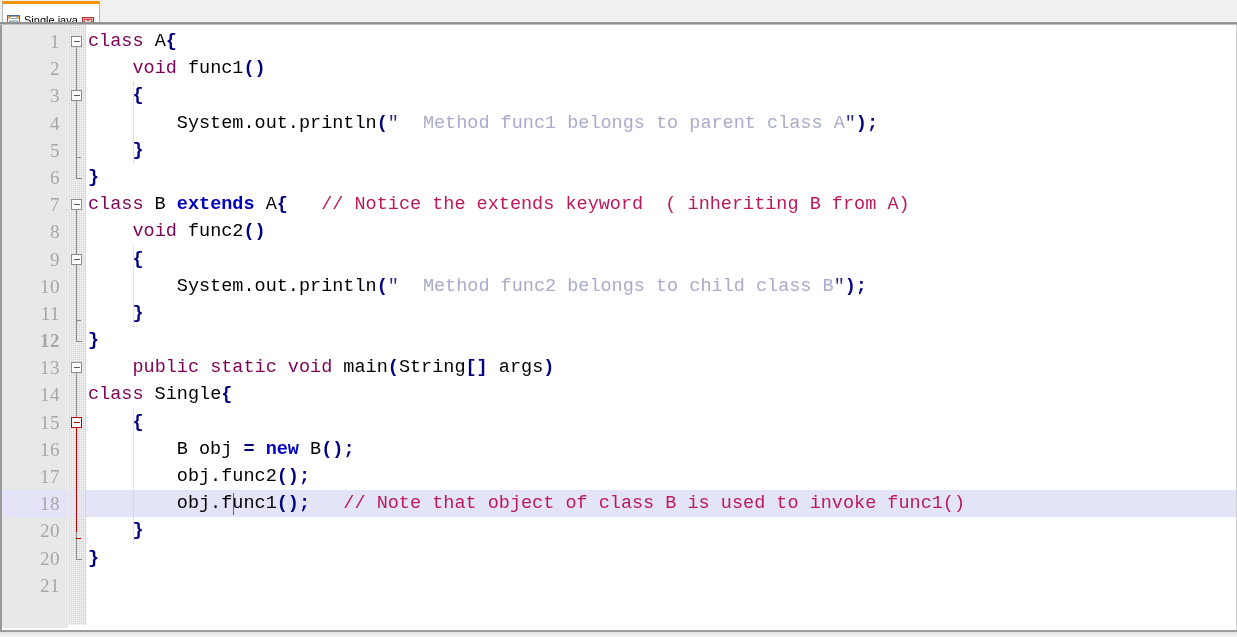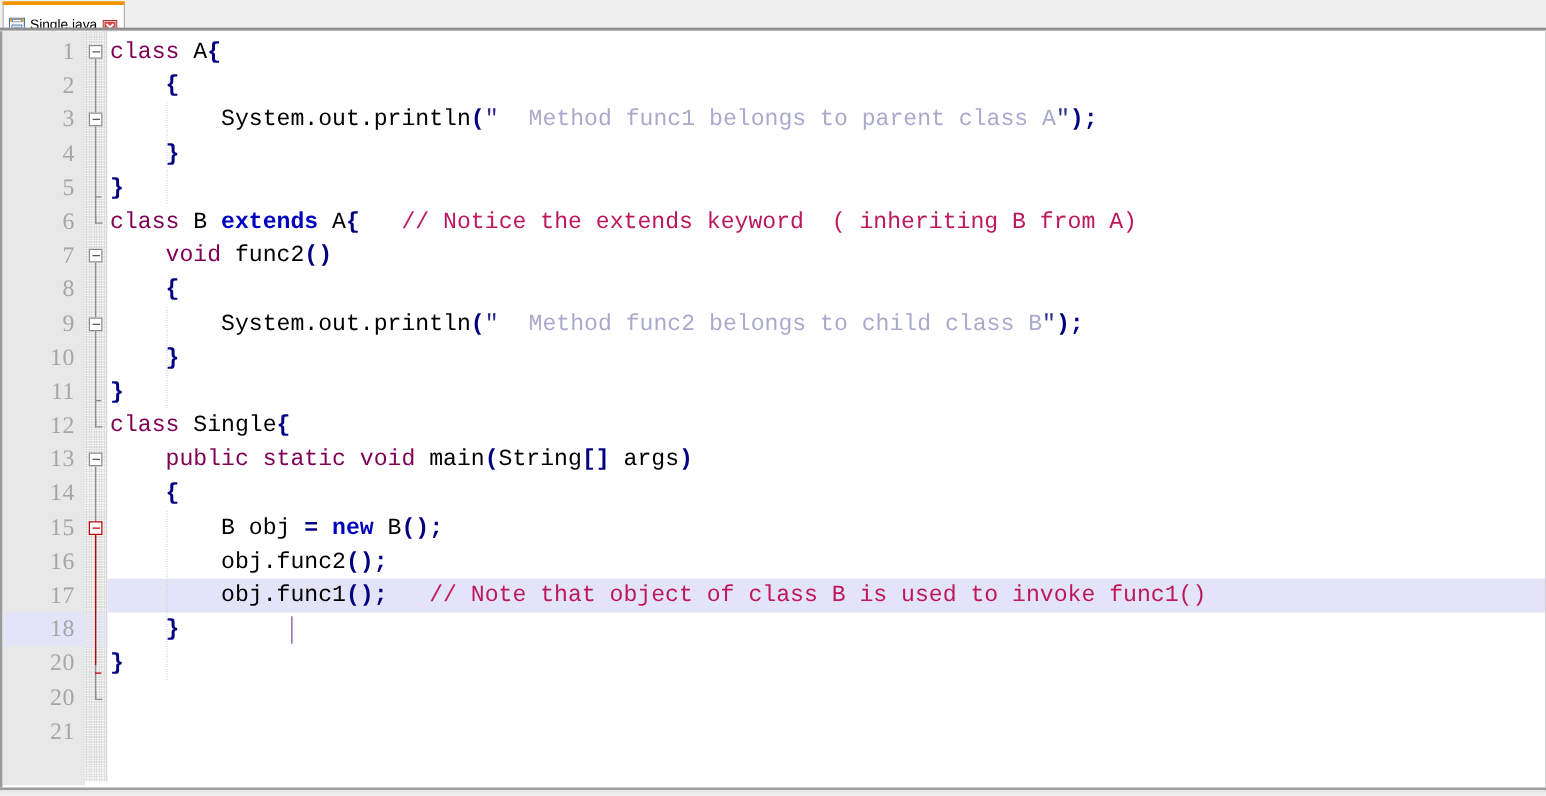--- a/index.html
+++ b/index.html
@@ -310,21 +310,21 @@
         </div>
         <div class="row" style="height: 27.2px;">
           <span class="lineno">9</span>
         </div>
         <div class="row" style="height: 27.2px;">
           <span class="lineno">10</span>
         </div>
         <div class="row" style="height: 27.2px;">
           <span class="lineno">11</span>
         </div>
-        <div class="row" style="height: 27.2px;">
+        <div class="row" style="height: 27.2px; font-weight: bold;">
           <span class="lineno">12</span>
         </div>
         <div class="row" style="height: 27.2px;">
           <span class="lineno">13</span>
         </div>
         <div class="row" style="height: 27.2px; margin-left: 24px;">
           <span class="lineno">14</span>
         </div>
         <div class="row" style="height: 27.2px;">
           <span class="lineno">15</span>
@@ -369,20 +369,23 @@
         <div class="fold-box red" style="top: 391.8px;"></div>
         <div class="fold-end red" style="top: 512.6px;"></div>
       </div>
     <div class="fold-col-edge"></div>
 
     <div class="code" id="codesurface" style="padding-top: 3px;">
         <div class="row" style="height: 27.2px;">
           <span class="codetext"><span class="kw">class</span><span class="plain"> </span><span class="plain">A</span><span class="punct">{</span></span>
         </div>
         <div class="row" style="height: 27.2px;">
+          <span class="codetext"><span class="plain">    </span><span class="kw">void</span><span class="plain"> func1</span><span class="punct">()</span></span>
+        </div>
+        <div class="row" style="height: 27.2px;">
           <span class="codetext"><span class="plain">    </span><span class="punct">{</span></span>
         </div>
         <div class="row" style="height: 27.2px;">
           <span class="codetext"><span class="plain">        System.out.println</span><span class="punct">(</span><span class="strq">"</span><span class="str">Method func1 belongs to parent class A</span><span class="strq">"</span><span class="punct">);</span></span>
         </div>
         <div class="row" style="height: 27.2px;">
           <span class="codetext"><span class="plain">    </span><span class="punct">}</span></span>
         </div>
         <div class="row" style="height: 27.2px;">
           <span class="codetext"><span class="punct">}</span></span>
@@ -399,24 +402,24 @@
         <div class="row" style="height: 27.2px;">
           <span class="codetext"><span class="plain">        System.out.println</span><span class="punct">(</span><span class="strq">"</span><span class="str">Method func2 belongs to child class B</span><span class="strq">"</span><span class="punct">);</span></span>
         </div>
         <div class="row" style="height: 27.2px;">
           <span class="codetext"><span class="plain">    </span><span class="punct">}</span></span>
         </div>
         <div class="row" style="height: 27.2px;">
           <span class="codetext"><span class="punct">}</span></span>
         </div>
         <div class="row" style="height: 27.2px;">
+          <span class="codetext"><span class="plain">    </span><span class="kw">public static void</span><span class="plain"> main</span><span class="punct">(</span><span class="plain">String</span><span class="punct">[]</span><span class="plain"> args</span><span class="punct">)</span></span>
+        </div>
+        <div class="row" style="height: 27.2px;">
           <span class="codetext"><span class="kw">class</span><span class="plain"> Single</span><span class="punct">{</span></span>
-        </div>
-        <div class="row" style="height: 27.2px;">
-          <span class="codetext"><span class="plain">    </span><span class="kw">public static void</span><span class="plain"> main</span><span class="punct">(</span><span class="plain">String</span><span class="punct">[]</span><span class="plain"> args</span><span class="punct">)</span></span>
         </div>
         <div class="row" style="height: 27.2px;">
           <span class="codetext"><span class="plain">    </span><span class="punct">{</span></span>
         </div>
         <div class="row" style="height: 27.2px;">
           <span class="codetext"><span class="plain">        B obj </span><span class="punct">=</span><span class="plain"> </span><span class="kw-b">new</span><span class="plain"> B</span><span class="punct">();</span></span>
         </div>
         <div class="row" style="height: 27.2px;">
           <span class="codetext"><span class="plain">        obj.func2</span><span class="punct">();</span></span>
         </div>

